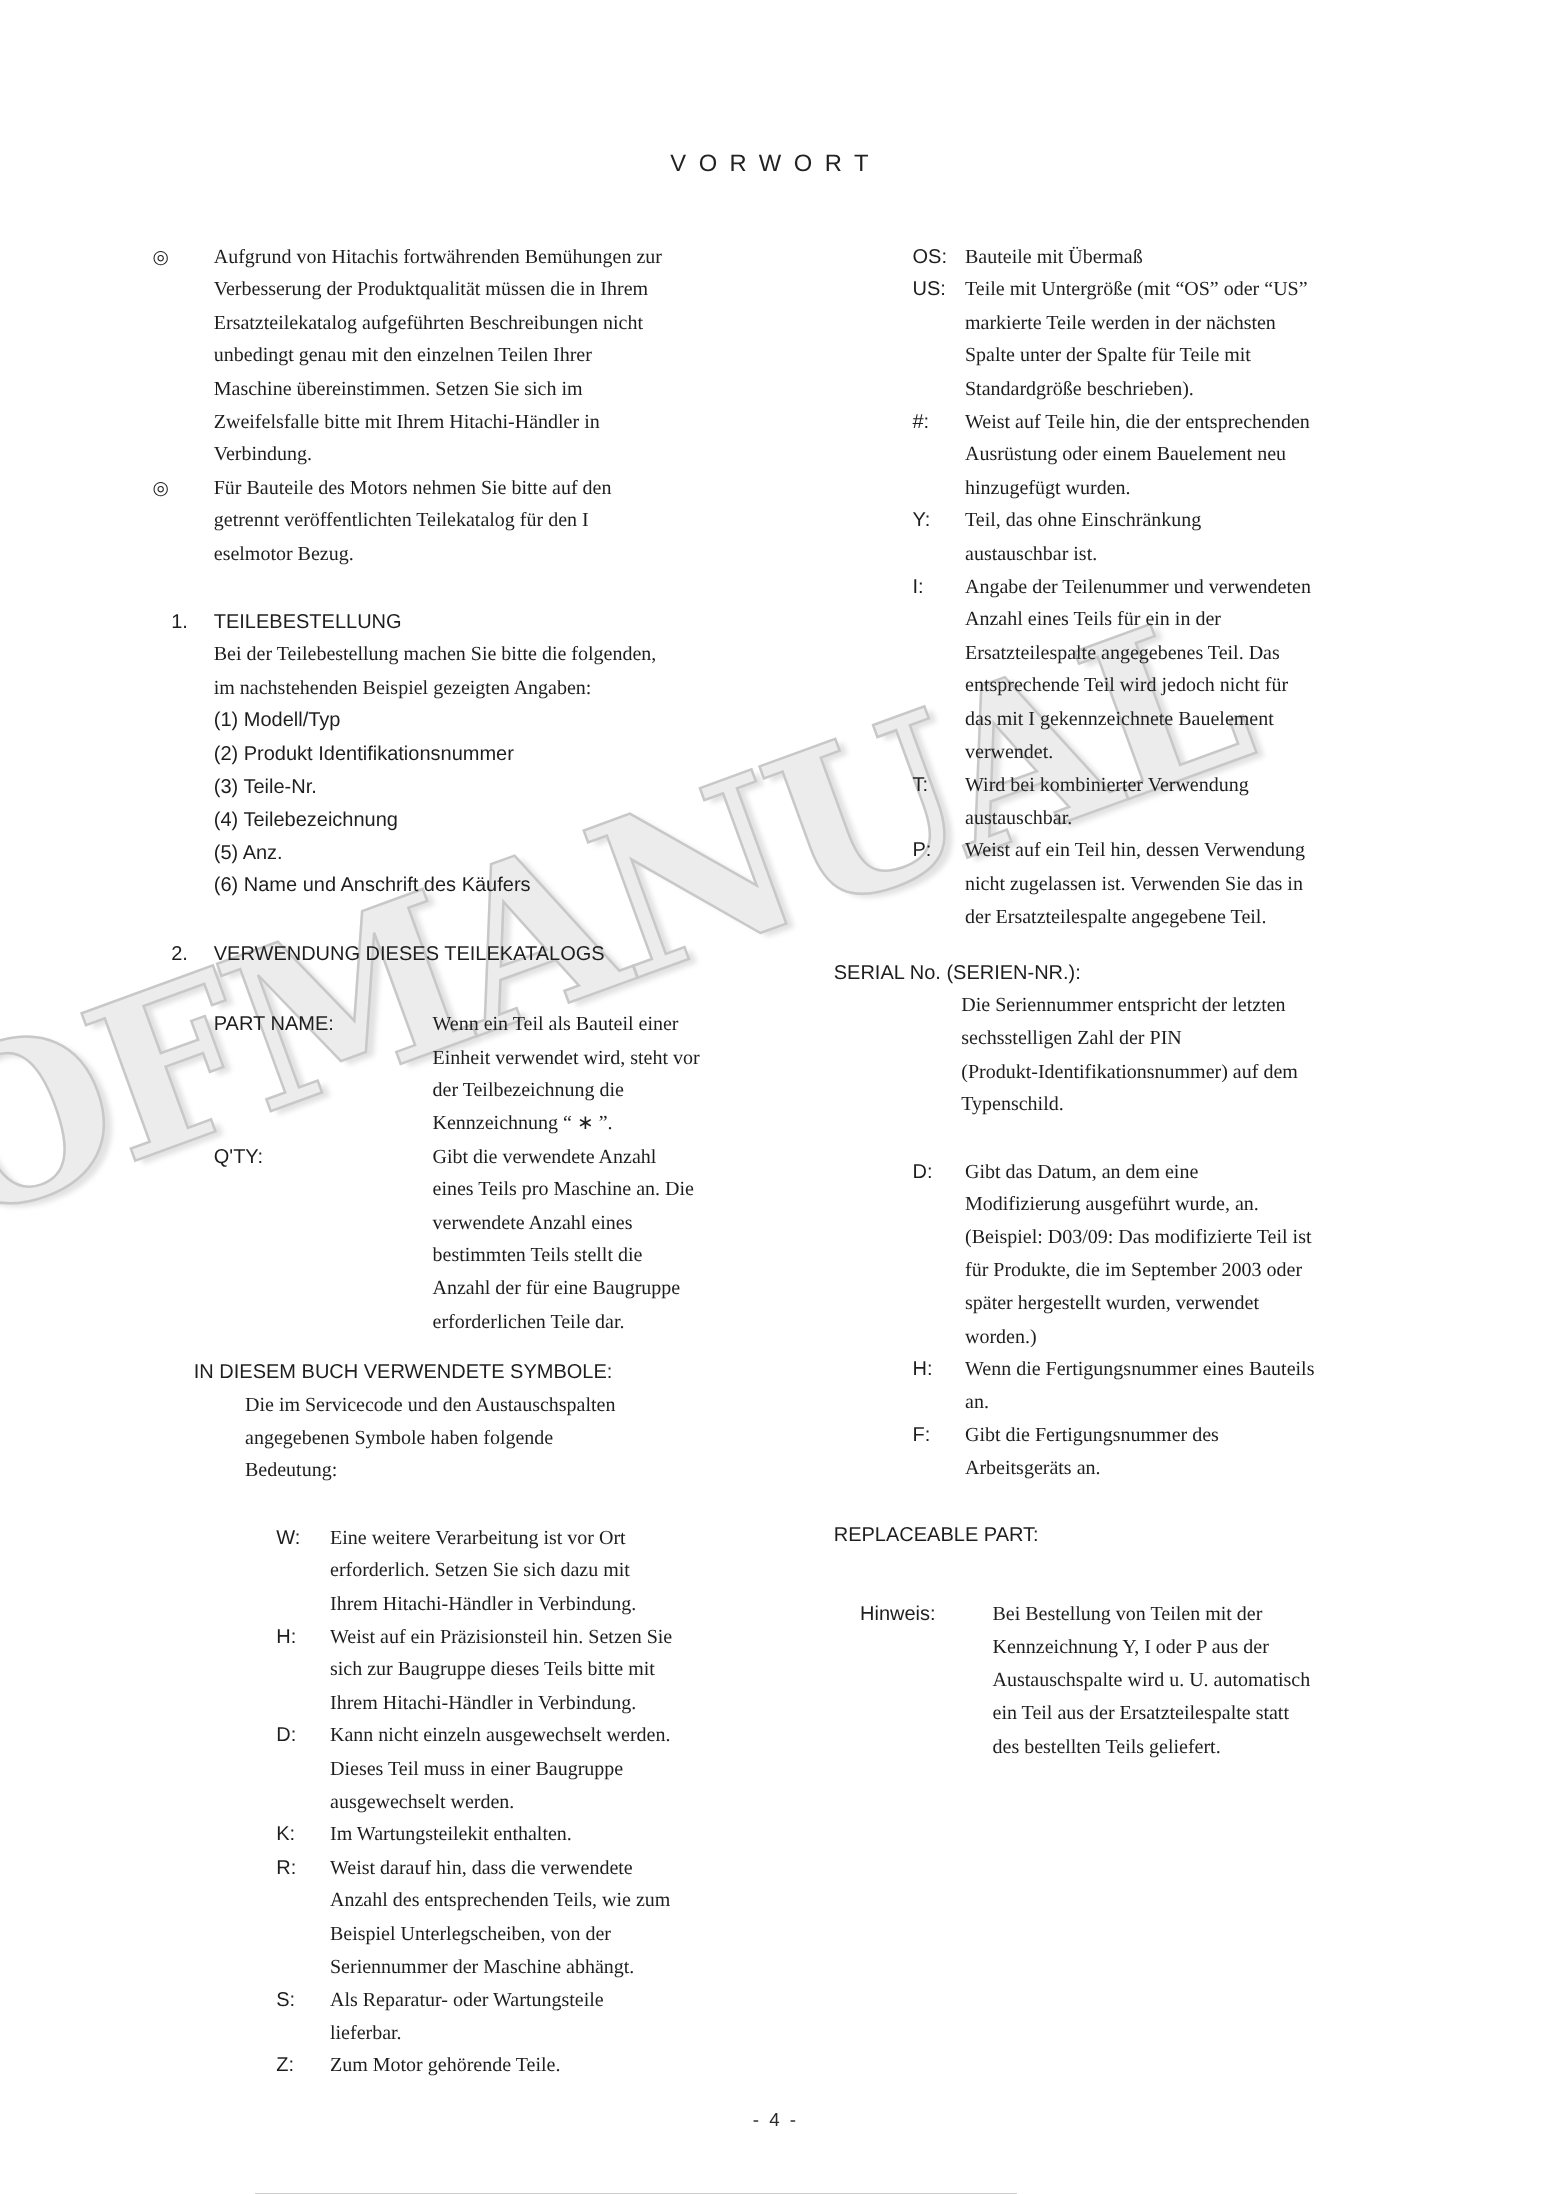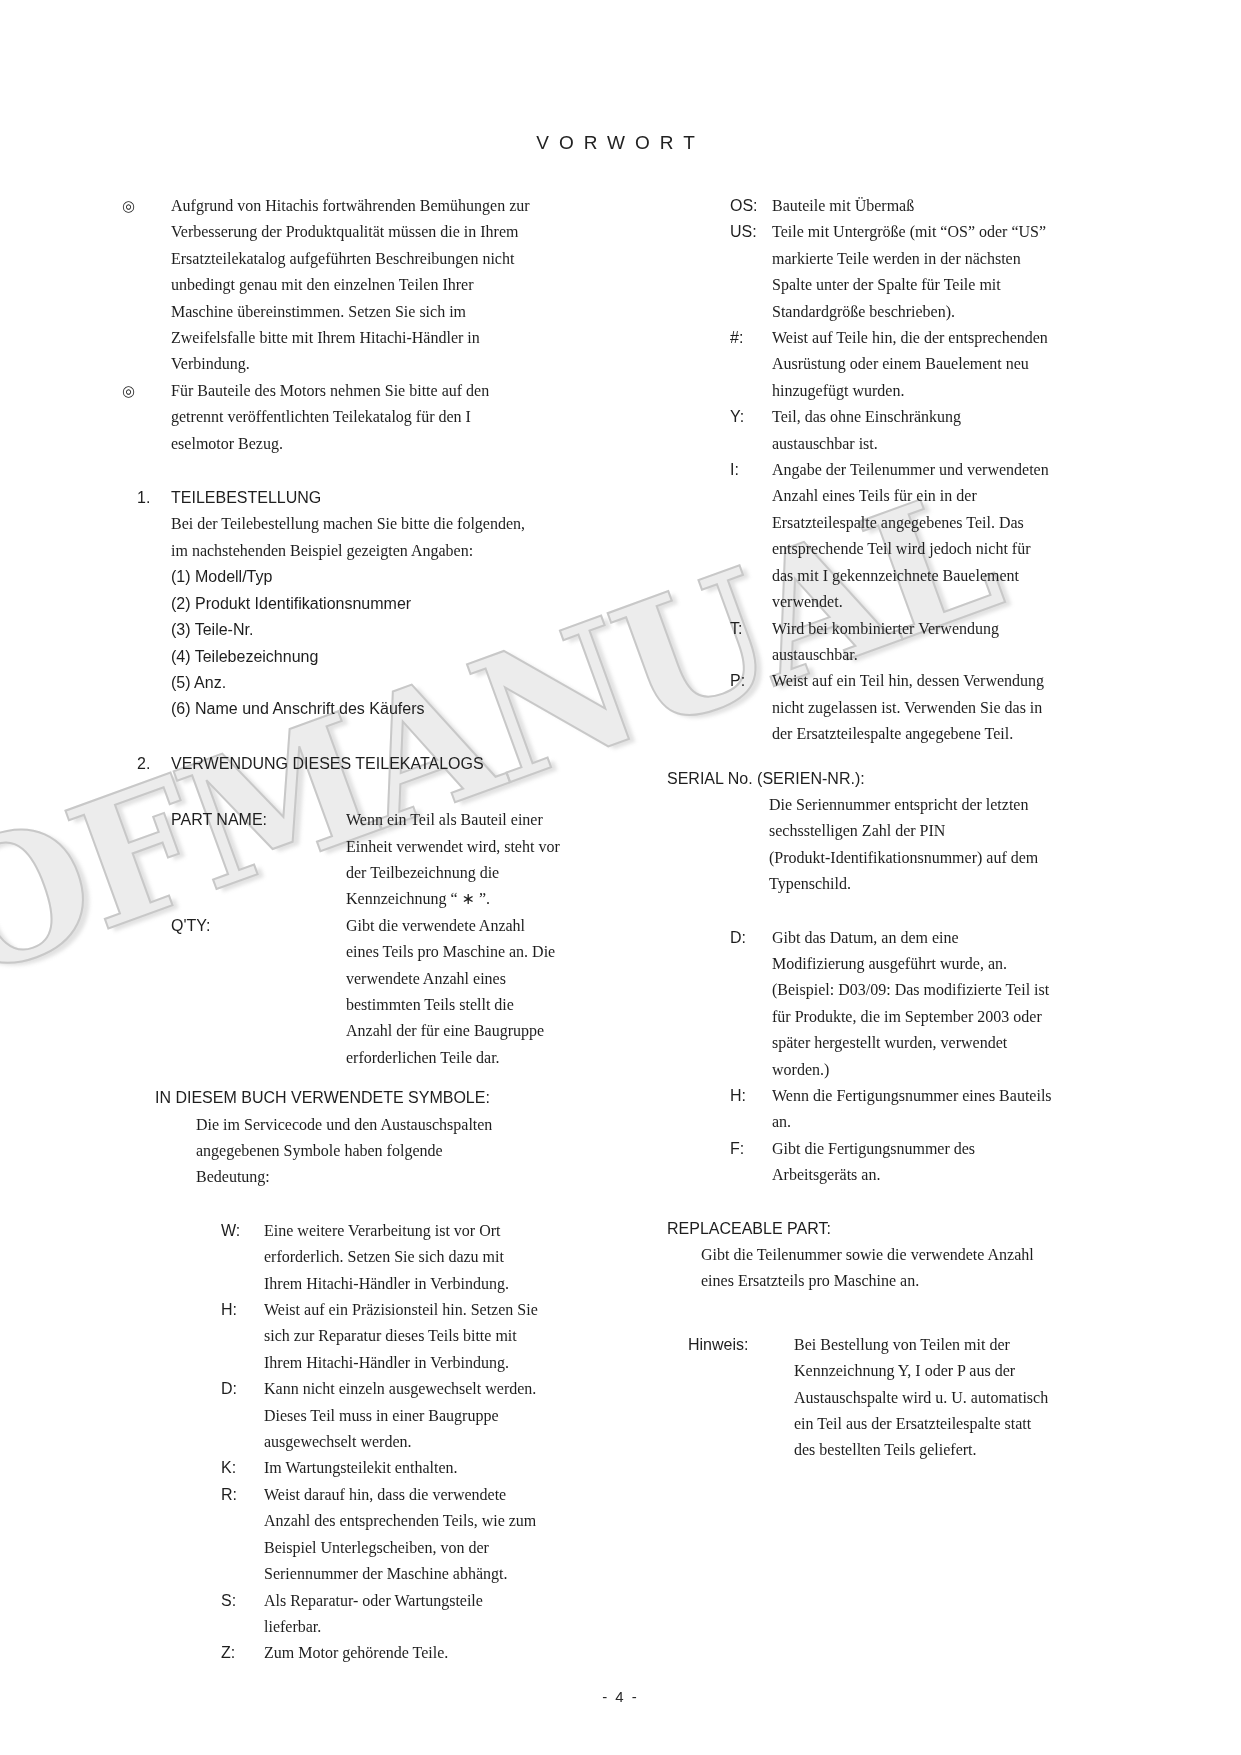--- a/index.html
+++ b/index.html
@@ -26,21 +26,21 @@
     color:#ececec;
     -webkit-text-stroke:2px #c8c8c8;
     text-shadow:5px 5px 4px rgba(150,150,150,0.28);
     transform:rotate(-20deg);
     transform-origin:0 50%;
     white-space:pre;
     user-select:none;
   }
   .title {
     position:absolute; top:118px; left:0; right:0;
-    margin:12px; z-index:1;
+    margin:1px; z-index:1;
     text-align:center;
     font-size:19px; font-weight:400;
     letter-spacing:10px;
     color:#222;
   }
   .col { position:absolute; top:193px; z-index:1; }
   .col-left  { left:120px; width:482px; }
   .col-right { left:653px; width:468px; }
   .pre { white-space:pre;font-family:Liberation Serif, serif; }
 
@@ -151,21 +151,21 @@
     <div class="symlist">
       <div class="symrow">
         <span class="skey">W:</span>
         <div class="pre">Eine weitere Verarbeitung ist vor Ort
 erforderlich. Setzen Sie sich dazu mit
 Ihrem Hitachi-Händler in Verbindung.</div>
       </div>
       <div class="symrow">
         <span class="skey">H:</span>
         <div class="pre">Weist auf ein Präzisionsteil hin. Setzen Sie
-sich zur Reparatur dieses Teils bitte mit
+sich zur Baugruppe dieses Teils bitte mit
 Ihrem Hitachi-Händler in Verbindung.</div>
       </div>
       <div class="symrow">
         <span class="skey">D:</span>
         <div class="pre">Kann nicht einzeln ausgewechselt werden.
 Dieses Teil muss in einer Baugruppe
 ausgewechselt werden.</div>
       </div>
       <div class="symrow">
         <span class="skey">K:</span>
@@ -257,22 +257,20 @@
 an.</div>
       </div>
       <div class="rsymrow">
         <span class="skey">F:</span>
         <div class="pre">Gibt die Fertigungsnummer des
 Arbeitsgeräts an.</div>
       </div>
     </div>
 
     <div class="rep-head">REPLACEABLE PART:</div>
-    <div class="rep-body pre">Gibt die Teilenummer sowie die verwendete Anzahl
-eines Ersatzteils pro Maschine an.</div>
 
     <div class="hinweis">
       <span class="hlabel">Hinweis:</span>
       <div class="pre">Bei Bestellung von Teilen mit der
 Kennzeichnung Y, I oder P aus der
 Austauschspalte wird u. U. automatisch
 ein Teil aus der Ersatzteilespalte statt
 des bestellten Teils geliefert.</div>
     </div>
   </div>

